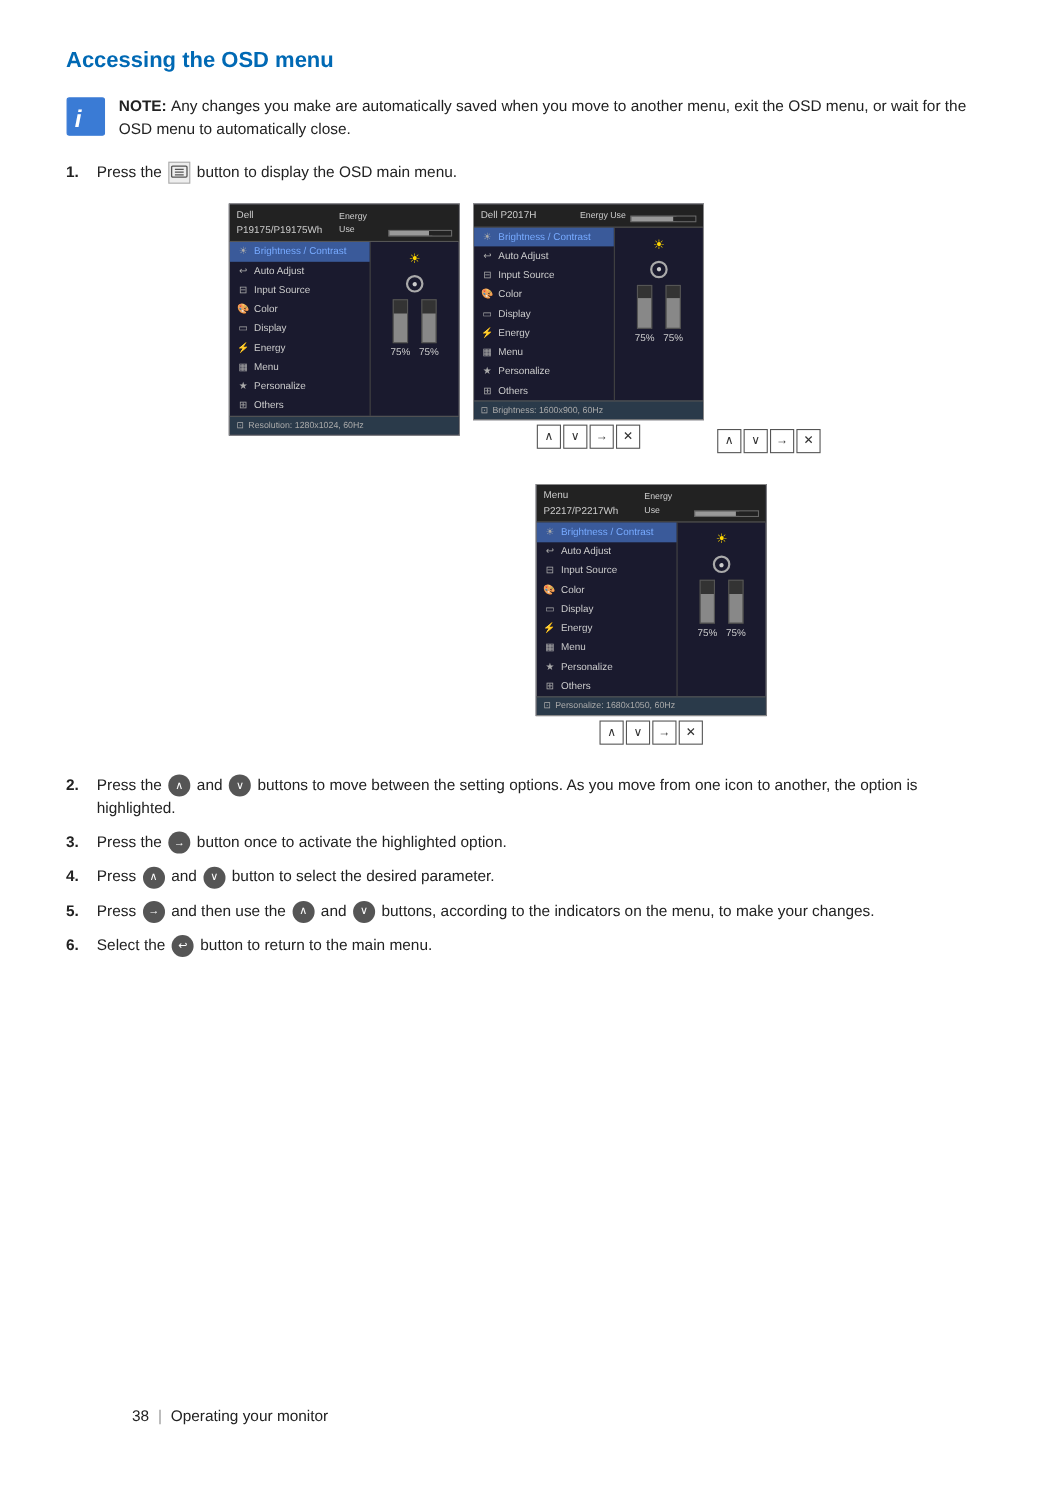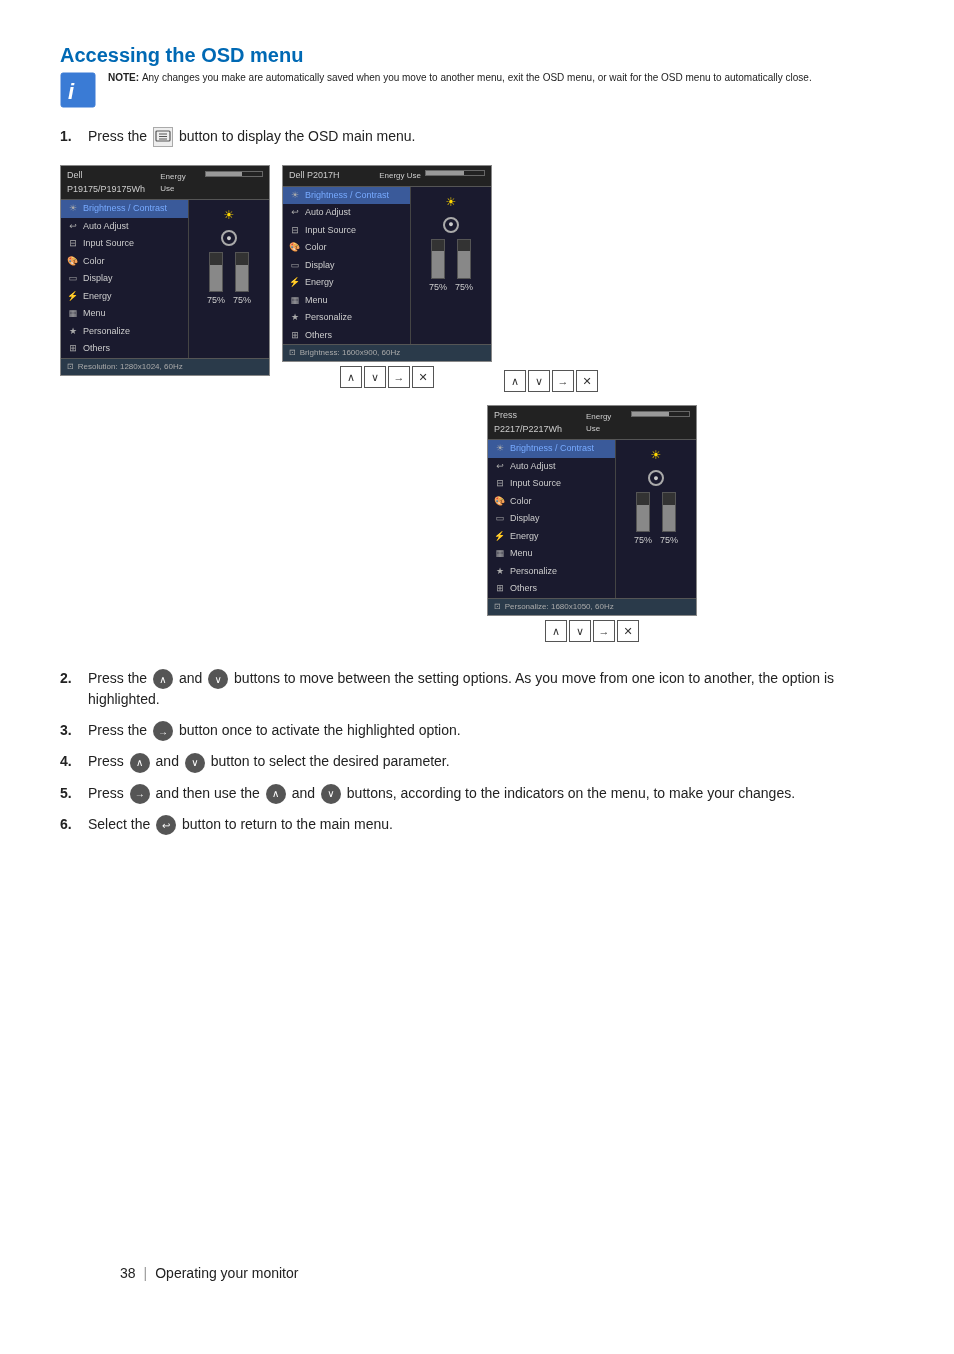--- a/index.html
+++ b/index.html
@@ -16,20 +16,21 @@
     h1 {
       font-size: 28px;
       font-weight: bold;
       margin-bottom: 18px;
       color: #111;
     }
     h2 {
       font-size: 20px;
       font-weight: bold;
       color: #0069b4;
+      margin-bottom: 16px;
     }
     h3 {
       font-size: 14px;
       font-weight: bold;
       color: #111;
       margin-bottom: 8px;
     }
     .note-box {
       display: flex;
       align-items: flex-start;
@@ -40,21 +41,21 @@
       flex-shrink: 0;
       width: 36px;
       height: 36px;
       margin-top: 2px;
     }
     .note-icon svg {
       width: 36px;
       height: 36px;
     }
     .note-text {
-      font-size: 10px;
+      font-size: 14px;
       color: #222;
     }
     .note-text strong {
       font-weight: bold;
     }
     .step-list {
       list-style: none;
       padding: 0;
       margin-bottom: 16px;
     }
@@ -71,23 +72,22 @@
     }
     .step-content {
       flex: 1;
     }
 
     
     .osd-screenshots {
       margin: 18px 0 10px 0;
       display: flex;
       flex-wrap: wrap;
-      gap: 1px;
+      gap: 16px;
       justify-content: center;
-      flex-direction: column;
     }
 
     
     .osd-panel-wrapper {
       display: flex;
       flex-direction: column;
       align-items: center;
       margin-bottom: 8px;
     }
 
@@ -106,21 +106,21 @@
       align-items: center;
       padding: 3px 6px;
       background: #222;
       color: #ccc;
       font-size: 9px;
       border-bottom: 1px solid #555;
     }
 
     .osd-energy-bar {
       display: flex;
-      align-items: flex-start;
+      align-items: flex-end;
       gap: 4px;
     }
 
     .energy-label {
       color: #ccc;
       font-size: 8px;
     }
 
     .bar-outer {
       width: 60px;
@@ -278,21 +278,21 @@
 
     .osd-center-layout {
       display: flex;
       flex-direction: row;
       justify-content: center;
       margin-bottom: 8px;
     }
 
     .page-footer {
       position: absolute;
-      bottom: 36px;
+      bottom: 22px;
       left: 60px;
       font-size: 14px;
       color: #222;
       display: flex;
       align-items: center;
       gap: 8px;
     }
 
     .footer-divider {
       color: #999;
@@ -550,21 +550,21 @@
           <div class="nav-btn">✕</div>
         </div>
       </div>
     </div>
 
     <div class="osd-center-layout">
       <div style="width:230px;"></div>
       <div class="osd-panel-wrapper">
         <div class="osd-panel">
           <div class="osd-header">
-            <span>Press P2217/P2217Wh</span>
+            <span>Menu P2217/P2217Wh</span>
             <div class="osd-energy-bar">
               <span class="energy-label">Energy Use</span>
               <div class="bar-outer">
                   <div class="bar-inner" style="width:70%"></div>
                   <div class="bar-black"></div>
                 </div>
             </div>
           </div>
           <div class="osd-body">
             <div class="osd-left-menu">

